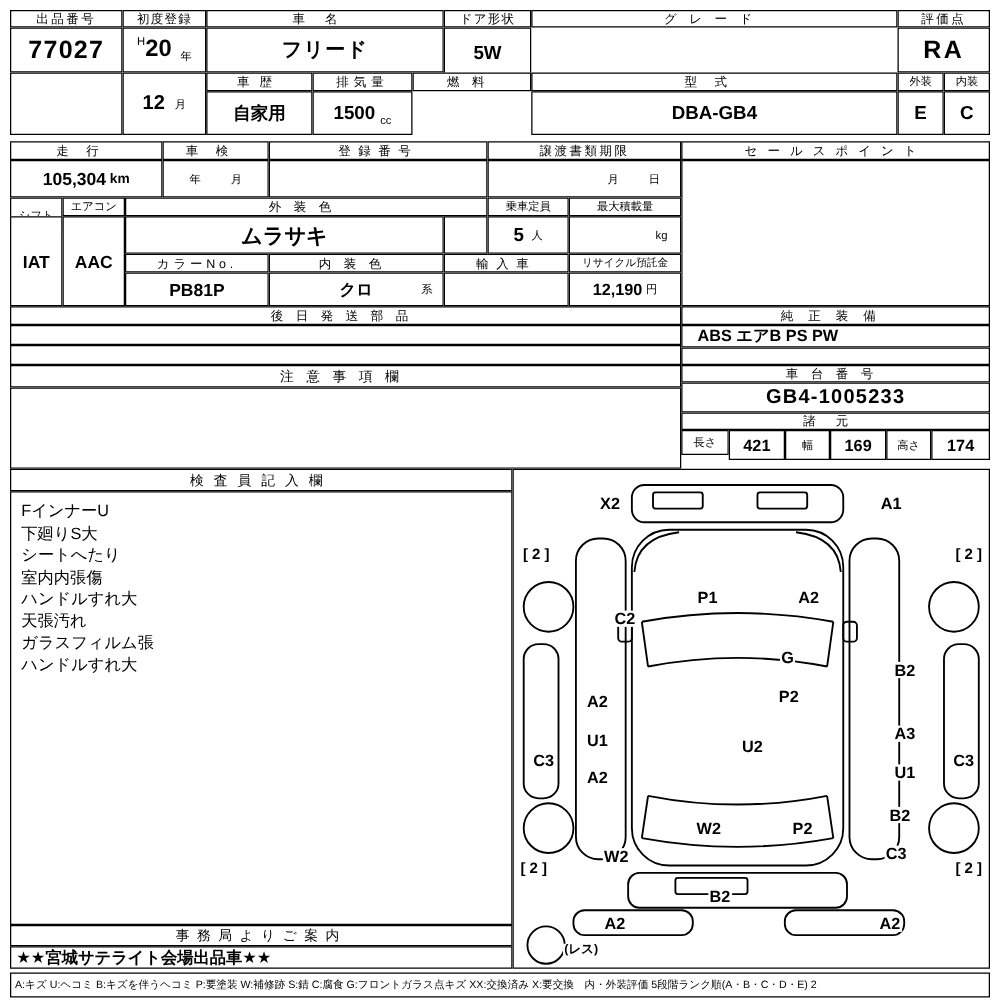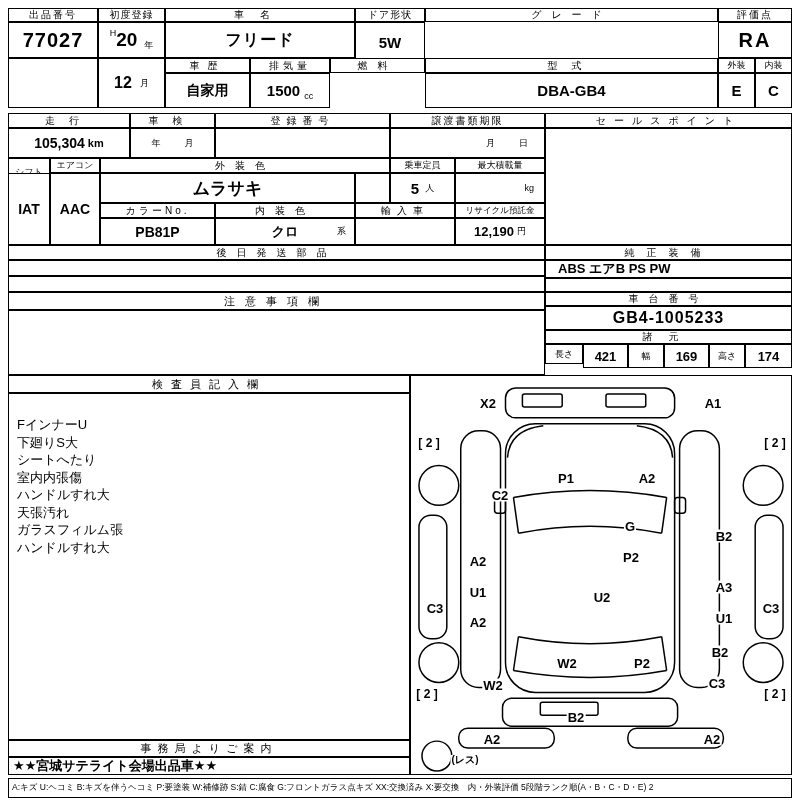--- a/index.html
+++ b/index.html
@@ -147,21 +147,21 @@
   <div class="c v" style="left:545px;top:306px;width:247px;height:24px;font-size:16px;letter-spacing:1px">GB4-1005233</div>
   <div class="c h" style="left:545px;top:330px;width:247px;height:14px;letter-spacing:16px">諸元</div>
   <div class="c h" style="left:545px;top:344px;width:38px;height:20px;font-size:9px">長さ</div>
   <div class="c v" style="left:583px;top:344px;width:45px;height:24px;font-size:13px">421</div>
   <div class="c h" style="left:628px;top:344px;width:36px;height:24px;font-size:9px">幅</div>
   <div class="c v" style="left:664px;top:344px;width:45px;height:24px;font-size:13px">169</div>
   <div class="c h" style="left:709px;top:344px;width:36px;height:24px;font-size:9px">高さ</div>
   <div class="c v" style="left:745px;top:344px;width:47px;height:24px;font-size:13px">174</div>
 
   <div class="c h" style="left:8px;top:375px;width:402px;height:18px;font-size:11px;letter-spacing:8px">検査員記入欄</div>
-  <div class="c blk" style="left:8px;top:393px;width:402px;height:347px;padding:22px 8px">
+  <div class="c blk" style="left:8px;top:393px;width:402px;height:347px;padding:6px 8px">
     <div class="note">FインナーU</div>
     <div class="note">下廻りS大</div>
     <div class="note">シートへたり</div>
     <div class="note">室内内張傷</div>
     <div class="note">ハンドルすれ大</div>
     <div class="note">天張汚れ</div>
     <div class="note">ガラスフィルム張</div>
     <div class="note">ハンドルすれ大</div>
   </div>
 

